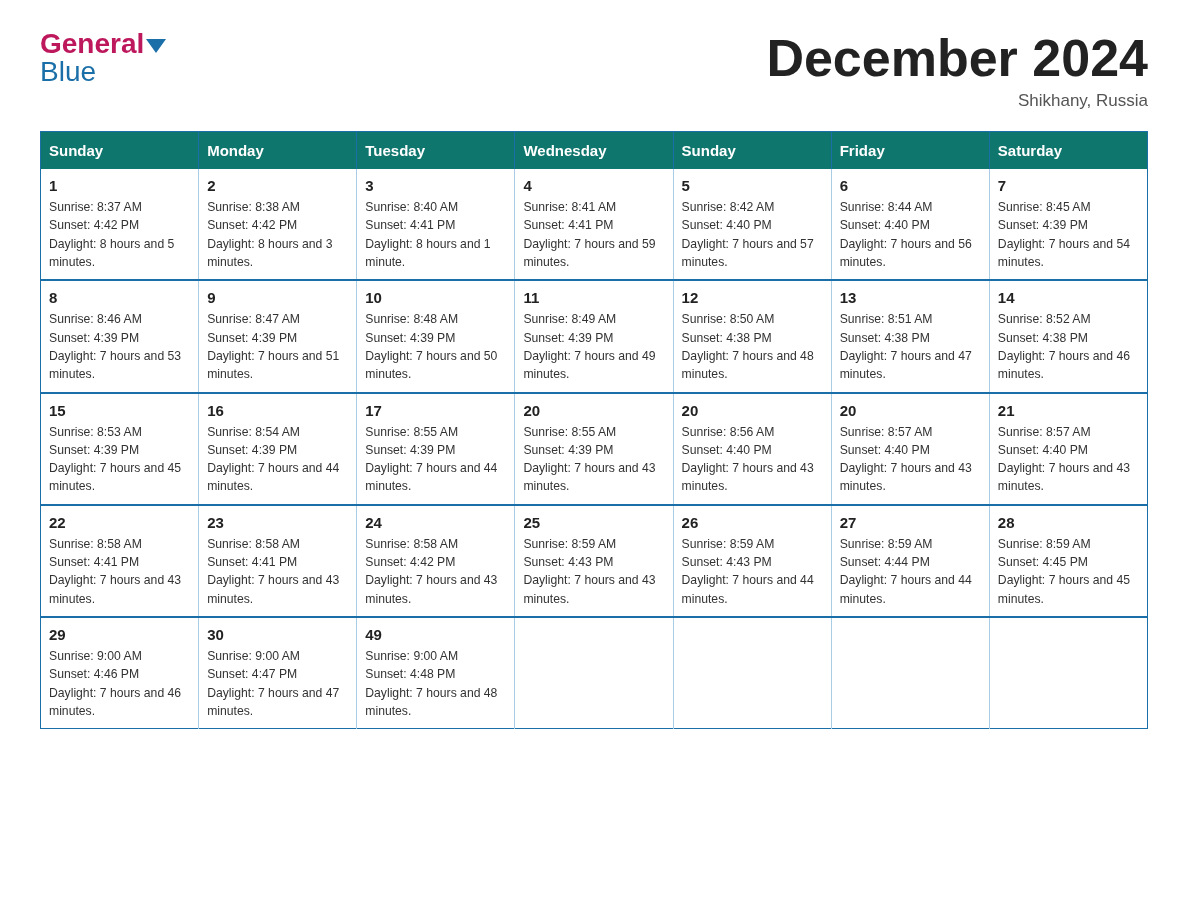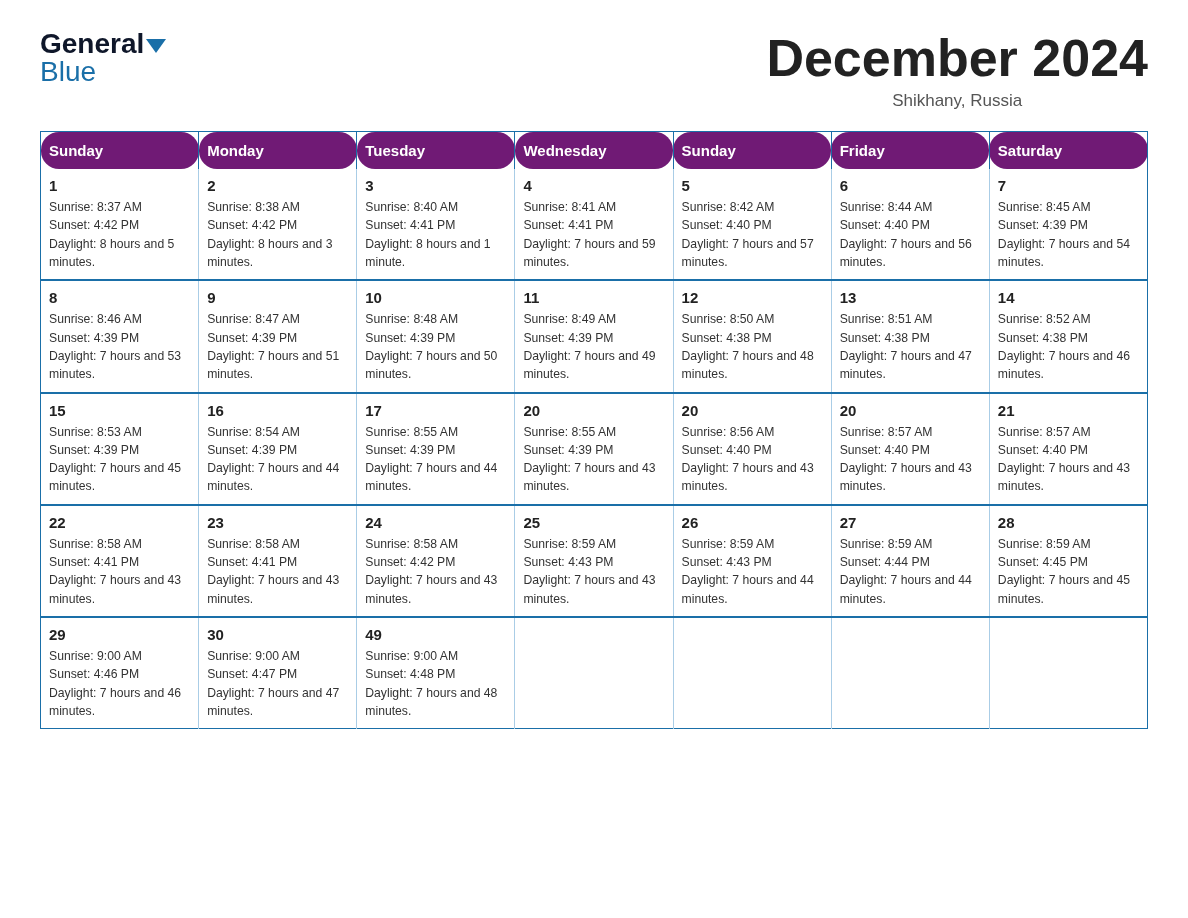--- a/index.html
+++ b/index.html
@@ -17,67 +17,66 @@
       margin-bottom: 20px;
     }
     .logo {
       display: flex;
       flex-direction: column;
       align-items: flex-start;
     }
     .logo-text {
       font-size: 28px;
       font-weight: bold;
-      color: #0f172a;
+      color: #be185d;
       line-height: 1;
     }
     .logo-triangle {
       display: inline-block;
       width: 0;
       height: 0;
       border-left: 10px solid transparent;
       border-right: 10px solid transparent;
       border-top: 14px solid #1a6fa8;
       margin-left: 2px;
       vertical-align: middle;
     }
     .logo-line2 {
       font-size: 28px;
       font-weight: normal;
       color: #1a6fa8;
       margin-top: -2px;
     }
     .title-block {
-      text-align: center;
+      text-align: right;
     }
     .month-year {
       font-size: 52px;
       font-weight: bold;
       color: #222;
       line-height: 1.1;
     }
     .location {
       font-size: 17px;
       color: #555;
       margin-top: 4px;
     }
     .calendar {
       width: 100%;
       border-collapse: collapse;
       border: 1.5px solid #1a6fa8;
     }
     .calendar thead tr th {
-      background-color: #701a75;
+      background-color: #0f766e;
       color: #fff;
       font-size: 15px;
       font-weight: bold;
       padding: 10px 8px;
       text-align: left;
       border-right: 1px solid #1a6fa8;
-      border-radius: 18px;
     }
     .calendar thead tr th:last-child { border-right: none; }
     .calendar tbody tr td {
       vertical-align: top;
       padding: 8px;
       border-right: 1px solid #aacde6;
       border-bottom: 2px solid #1a6fa8;
       font-size: 12.5px;
       color: #333;
       width: 14.28%;

